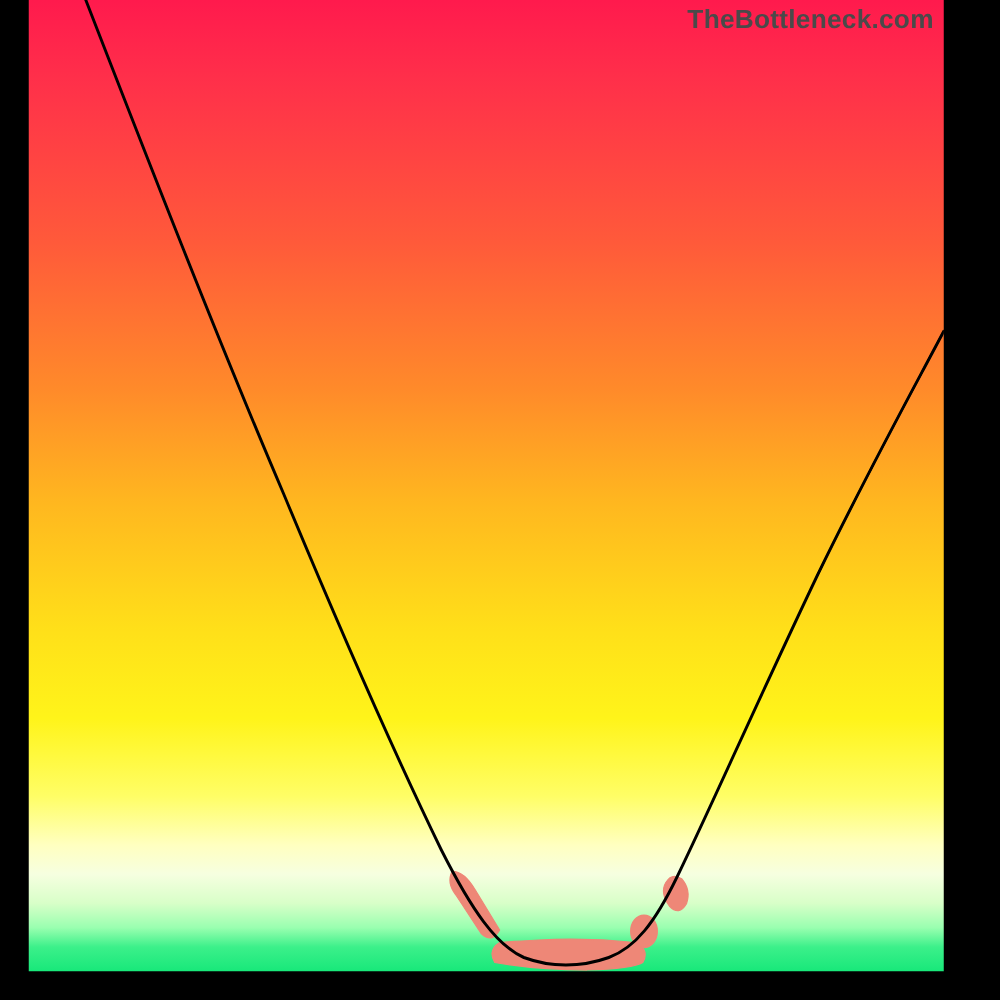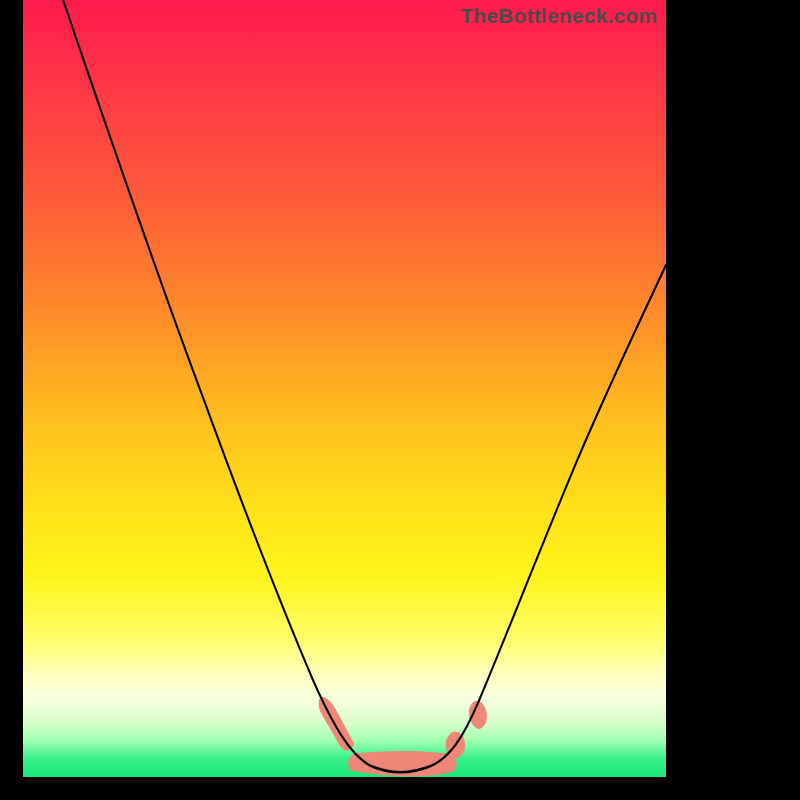--- a/index.html
+++ b/index.html
@@ -8,21 +8,21 @@
     width: 800px;
     height: 800px;
     background: #000;
     overflow: hidden;
     font-family: Arial, Helvetica, sans-serif;
   }
   .frame {
     position: absolute;
     left: 23px;
     top: 0;
-    width: 643px;
+    width: 732px;
     height: 777px;
     background: #000;
   }
   .plot-gradient {
     position: absolute;
     inset: 0;
     background: linear-gradient(to bottom,
       #ff1a4d 0%,
       #ff2f4a 8%,
       #ff5a3a 25%,

